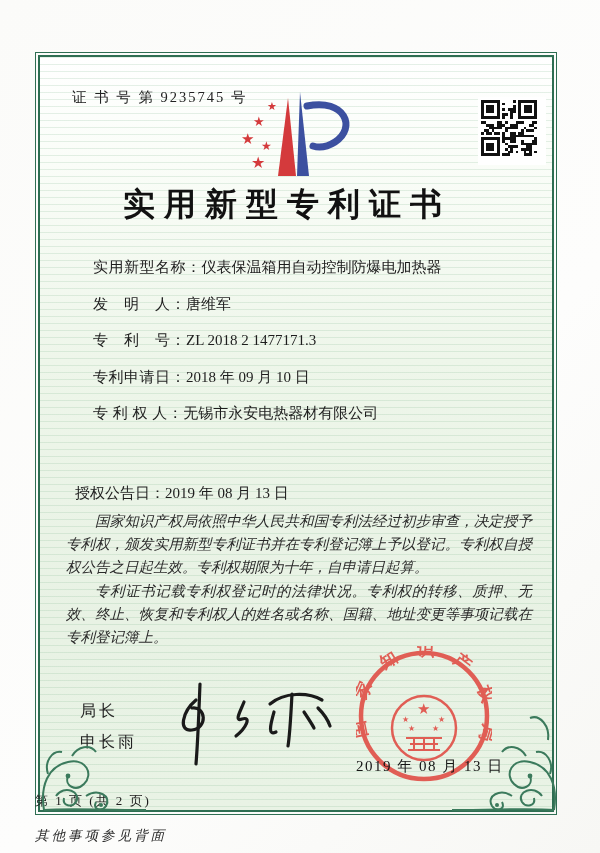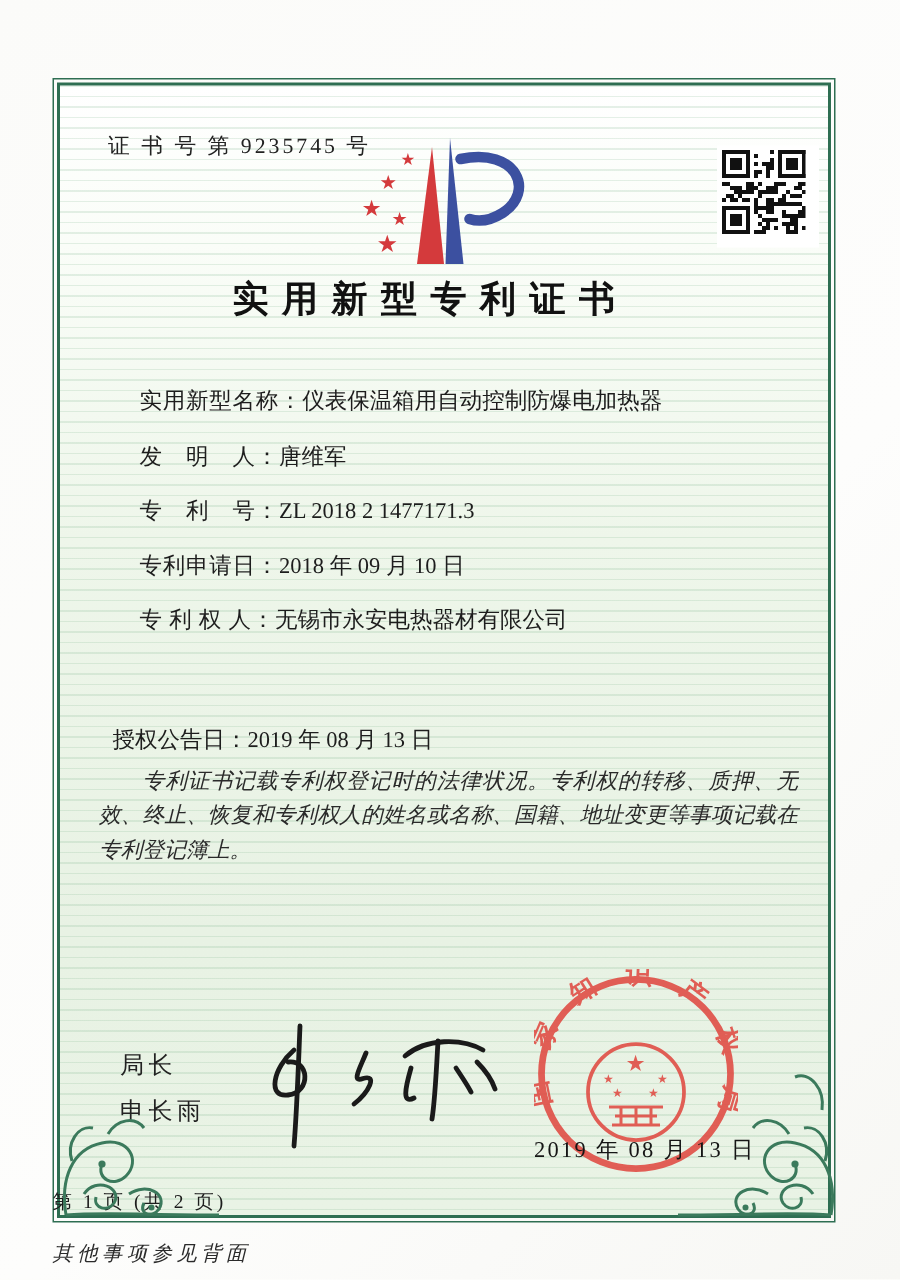--- a/index.html
+++ b/index.html
@@ -21,21 +21,21 @@
     background:
       repeating-linear-gradient(180deg, rgba(125,180,140,.20) 0px, rgba(125,180,140,.20) 1px, rgba(255,255,255,0) 1px, rgba(255,255,255,0) 7px),
       linear-gradient(180deg,#ffffff 0%,#fafdf8 14%,#eef6ea 40%,#e8f2e4 75%,#e9f3e5 100%);
   }
   .abs{position:absolute;}
   .cert-number{left:72px;top:88px;font-size:14.5px;letter-spacing:2px;color:#222;}
   .logo{left:233px;top:84px;width:134px;height:98px;}
   .qr{left:478px;top:97px;width:62px;height:62px;background:#fff;padding:3px;}
   .title{
     left:35px;top:183px;width:504px;text-align:center;
-    font-size:24px;font-weight:bold;letter-spacing:9px;color:#111;
+    font-size:32px;font-weight:bold;letter-spacing:9px;color:#111;
   }
   .fields{left:75px;top:258px;width:450px;font-size:15px;}
   .field-row{margin-bottom:17.5px;white-space:nowrap;margin-left:18px;}
   .field-label{letter-spacing:.5px;}
   .grant-row{left:75px;top:484px;width:470px;font-size:15px;white-space:nowrap;}
   .grant-no{position:absolute;left:235px;top:0;}
   .body-text{
     left:66px;top:510px;width:466px;
     font-size:14.5px;line-height:1.6;font-style:italic;color:#2a2a2a;
     text-align:justify;
@@ -230,20 +230,21 @@
     <div class="field-row">
       <span class="field-label">专 利 权 人：</span><span>无锡市永安电热器材有限公司</span>
     </div>
   </div>
 
   <div class="abs grant-row">
     <span>授权公告日：</span><span>2019 年 08 月 13 日</span>
   </div>
 
   <div class="abs body-text">
+    <p>国家知识产权局依照中华人民共和国专利法经过初步审查，决定授予专利权，颁发实用新型专利证书并在专利登记簿上予以登记。专利权自授权公告之日起生效。专利权期限为十年，自申请日起算。</p>
     <p>专利证书记载专利权登记时的法律状况。专利权的转移、质押、无效、终止、恢复和专利权人的姓名或名称、国籍、地址变更等事项记载在专利登记簿上。</p>
   </div>
 
   <div class="abs signer">
     <div>局长</div>
     <div>申长雨</div>
   </div>
 
   <svg class="abs signature" viewBox="0 0 180 92">
     <g fill="none" stroke="#1a1a1a" stroke-width="3.2" stroke-linecap="round">

